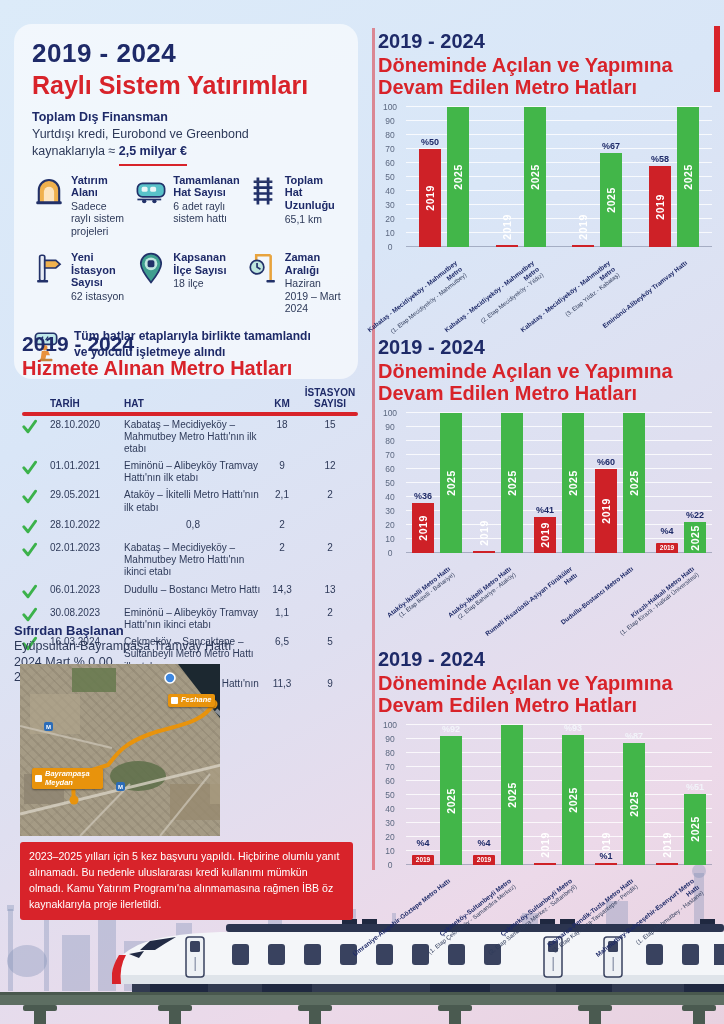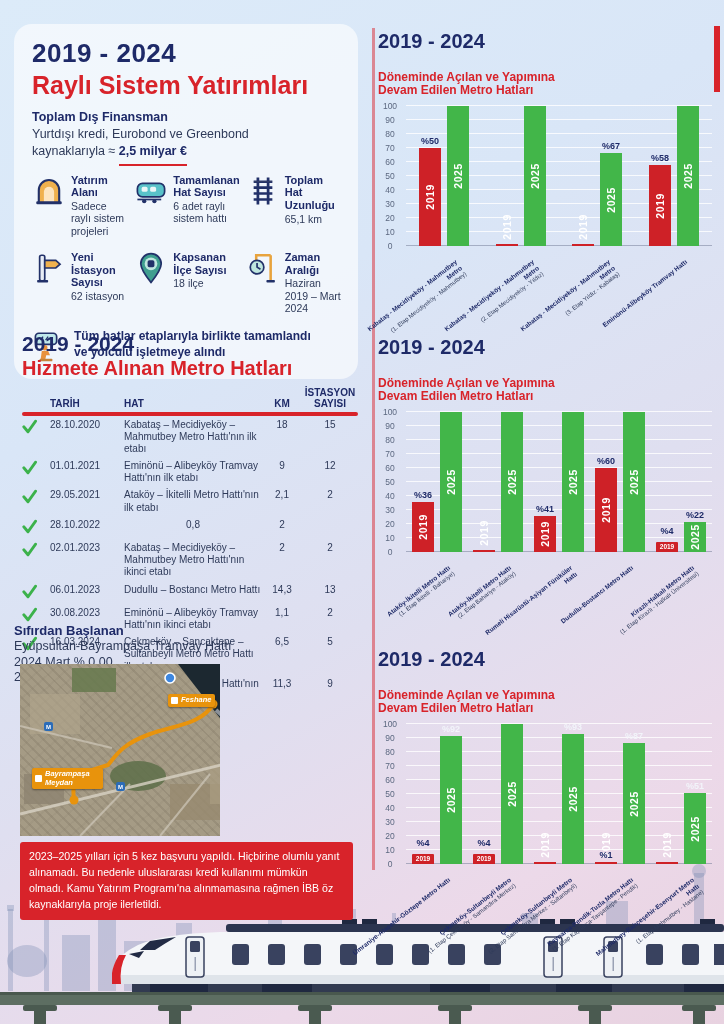--- a/index.html
+++ b/index.html
@@ -48,21 +48,21 @@
   .map svg{position:absolute;left:0;top:0;}
   .map-chip{position:absolute;background:#e8930c;color:#fff;font-size:7.5px;font-weight:700;font-style:italic;
     padding:2px 4px 2px 3px;border-radius:2px;line-height:1.15;display:flex;gap:3px;align-items:center;box-shadow:0 1px 2px rgba(0,0,0,.4);}
   .map-chip .sq{width:7px;height:7px;background:#fff;border-radius:1px;flex:0 0 7px;}
   
   .warning{position:absolute;left:20px;top:842px;width:315px;background:#d8232a;color:#fff;
     font-size:10.6px;line-height:1.5;padding:7px 9px;border-radius:3px;z-index:3;}
   
   .chart{position:absolute;left:378px;width:338px;z-index:2;}
   .chart-years{font-size:20px;font-weight:800;color:#1e2a68;}
-  .chart-head{font-size:12px;font-weight:800;color:#d8232a;line-height:1.1;margin-top:18px;}
+  .chart-head{font-size:20px;font-weight:800;color:#d8232a;line-height:1.1;margin-top:1px;}
   .plot{position:relative;height:140px;margin-left:28px;margin-top:9px;width:306px;}
   .grid{position:absolute;left:0;right:0;height:1px;background:rgba(255,255,255,.8);}
   .grid.zero{background:rgba(120,130,155,.55);}
   .tick{position:absolute;left:-28px;top:-4px;width:24px;text-align:center;font-size:8.5px;color:#5c6880;}
   .bar{position:absolute;bottom:0;display:flex;align-items:center;justify-content:center;overflow:hidden;}
   .bar.red{background:#ce2127;}
   .bar.green{background:#42b649;}
   .bar .yr{writing-mode:vertical-rl;transform:rotate(180deg);color:#fff;font-weight:800;font-size:10.5px;letter-spacing:.6px;}
   .yr-float{position:absolute;writing-mode:vertical-rl;transform:rotate(180deg);color:#fff;font-weight:800;
     font-size:10.5px;letter-spacing:.6px;z-index:1;}

